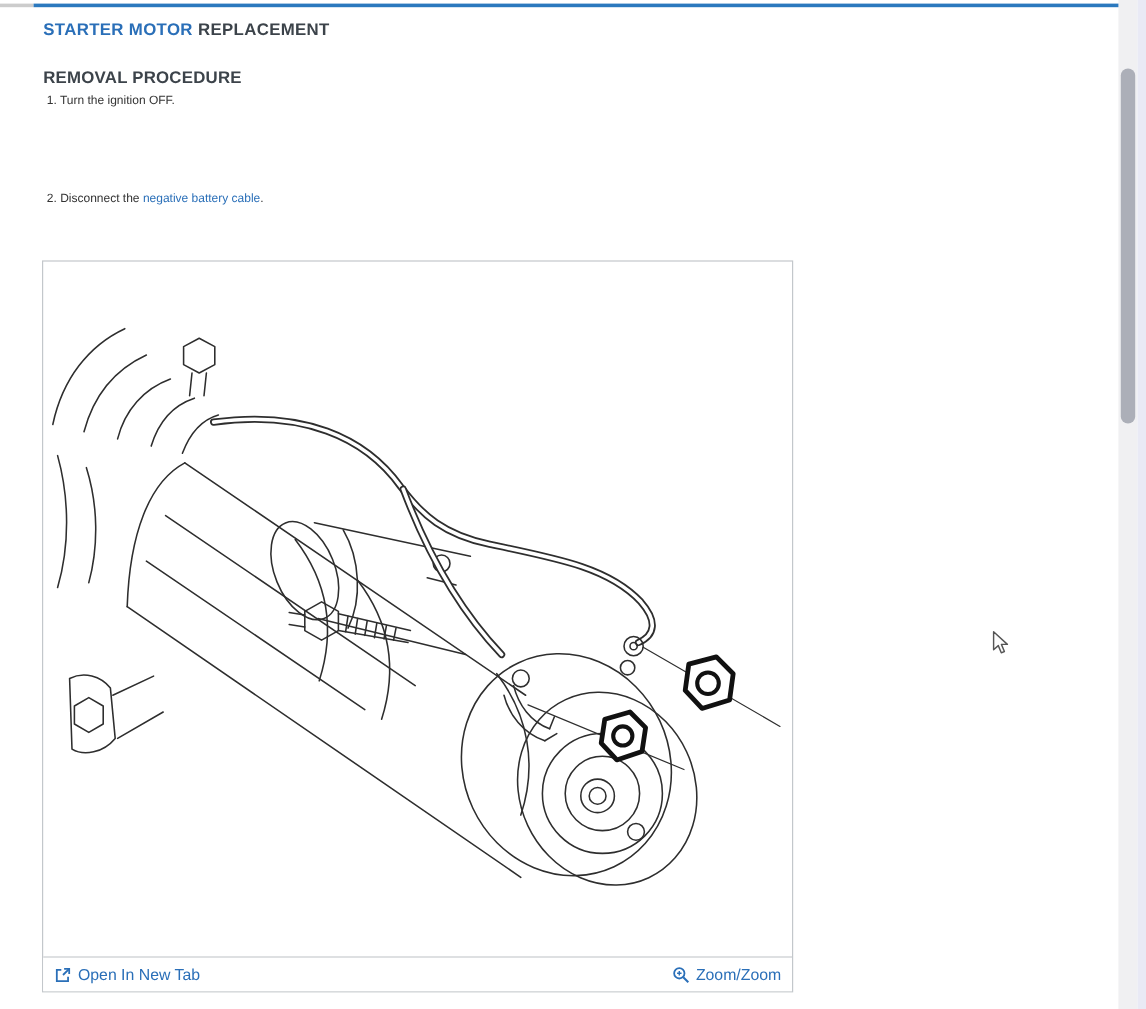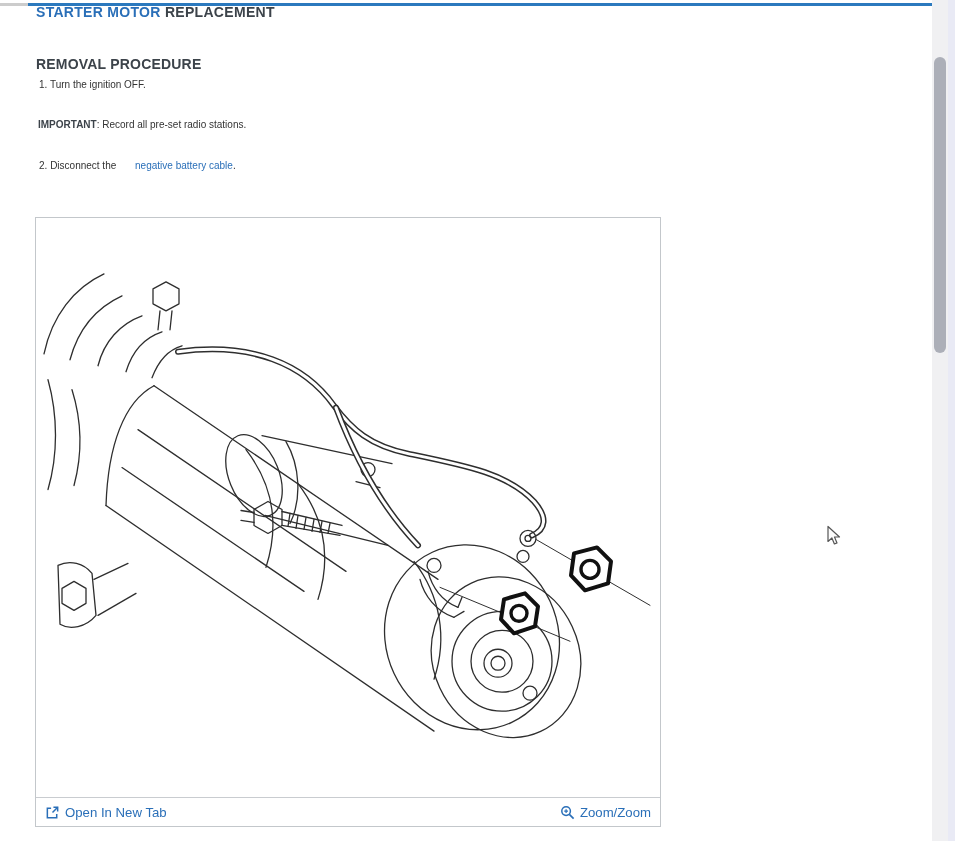--- a/index.html
+++ b/index.html
@@ -4,31 +4,31 @@
 <style>
   * { margin:0; padding:0; box-sizing:border-box; }
   html,body { width:955px; height:841px; }
   body { font-family:"Liberation Sans", sans-serif; background:#ffffff; overflow:hidden; }
 
   .page { position:relative; width:955px; height:841px; background:#fff; overflow:hidden; }
 
   .accent-gray { position:absolute; left:0; top:3px; width:28px; height:3px; background:#cccccc; }
   .accent-blue { position:absolute; left:28px; top:3px; width:907px; height:3px; background:#2b79be; }
 
-  .page-title { position:absolute; left:36px; top:4px; font-size:14px; font-weight:bold; letter-spacing:.3px; color:#3c434a; white-space:nowrap; }
+  .page-title { position:absolute; left:36px; top:16px; font-size:14px; font-weight:bold; letter-spacing:.3px; color:#3c434a; white-space:nowrap; }
   .page-title a { color:#2a6fb8; text-decoration:none; cursor:pointer; }
 
   .section-heading { position:absolute; left:36px; top:56px; font-size:14px; font-weight:bold; letter-spacing:.2px; color:#3c434a; white-space:nowrap; }
 
   .body-text { font-size:10px; color:#333333; white-space:nowrap; }
   .step-1 { position:absolute; left:39px; top:79px; }
   .important-note { position:absolute; left:38px; top:119px; }
   .important-note strong { color:#3c434a; }
   .step-2 { position:absolute; left:39px; top:160px; }
-  .text-link { color:#2a6fb8; text-decoration:none; cursor:pointer;margin-left:16px; }
+  .text-link { color:#2a6fb8; text-decoration:none; cursor:pointer; }
 
   .figure-panel { position:absolute; left:35px; top:217px; width:626px; height:610px; border:1px solid #c3c7cb; background:#fff; display:flex; flex-direction:column; }
   .figure-image { flex:1 1 auto; position:relative; overflow:hidden; }
   .figure-image svg { display:block; width:100%; height:100%; }
   .figure-footer { flex:0 0 29px; border-top:1px solid #c9ccd0; display:flex; align-items:center; justify-content:space-between; padding:0 9px; background:#fff;gap:40px; }
   .figure-link { display:flex; align-items:center; gap:5px; font-size:13.2px; color:#2a6fb8; text-decoration:none; cursor:pointer; white-space:nowrap; }
   .figure-link svg { display:block; flex:0 0 auto; }
 
   .scrollbar-track { position:absolute; right:7px; top:0; width:16px; height:841px; background:#f0f0f2; }
   .scrollbar-thumb { position:absolute; left:2px; top:57px; width:12px; height:296px; background:#acafb8; border-radius:7px; }
@@ -43,21 +43,20 @@
 
   <div class="accent-gray"></div>
   <div class="accent-blue"></div>
 
   <h1 class="page-title"><a>STARTER MOTOR</a> <span>REPLACEMENT</span></h1>
 
   <h2 class="section-heading">REMOVAL PROCEDURE</h2>
 
   <p class="body-text step-1"><span>1.</span> <span>Turn the ignition OFF.</span></p>
 
-  <p class="body-text important-note"><strong>IMPORTANT</strong><span>: Record all pre-set radio stations.</span></p>
 
   <p class="body-text step-2"><span>2.</span> <span>Disconnect the</span> <a class="text-link">negative battery cable</a><span>.</span></p>
 
   <figure class="figure-panel">
     <div class="figure-image">
       <svg viewBox="0 0 624 580" preserveAspectRatio="none">
         <g fill="none" stroke="#2e2e2e" stroke-width="1.3" stroke-linecap="round" stroke-linejoin="round">
 
           <g>
             <path d="M8,136 C16,98 38,70 68,56"></path>

